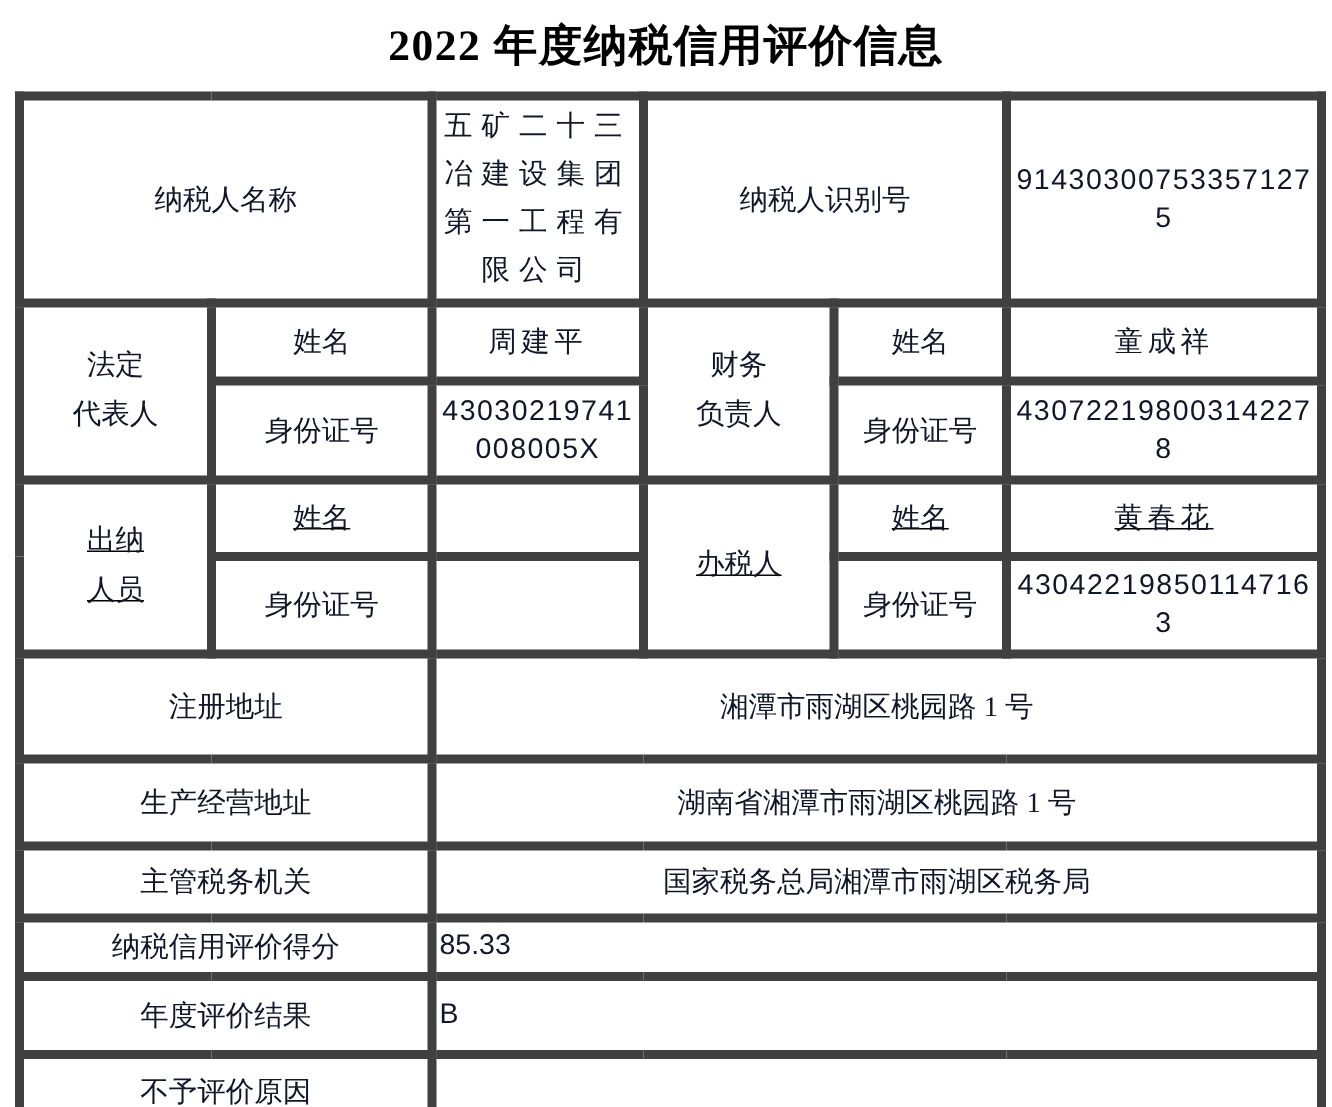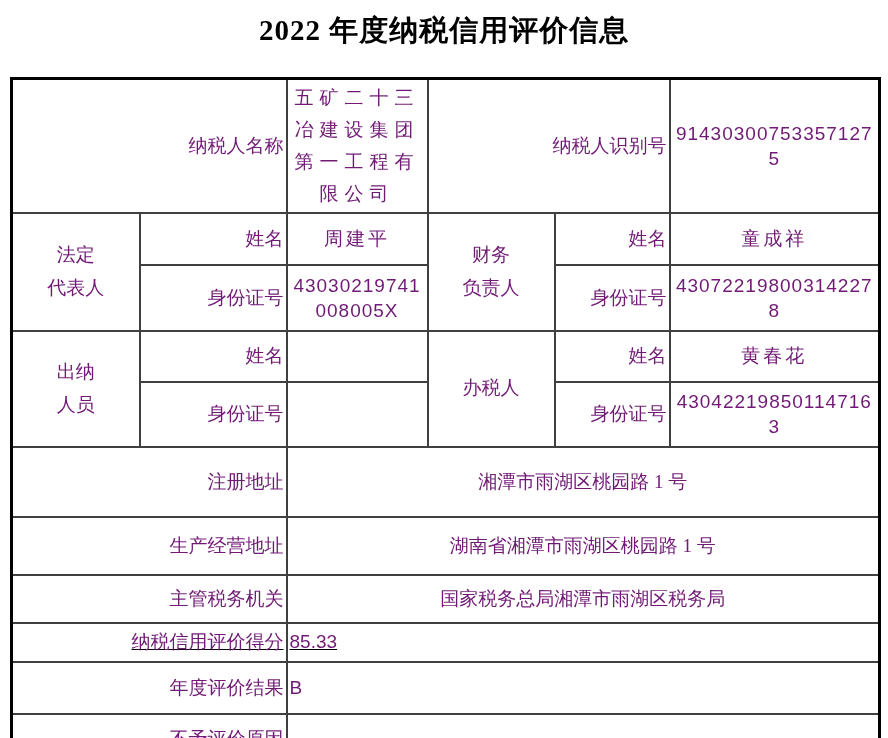--- a/index.html
+++ b/index.html
@@ -9,39 +9,39 @@
     color:#000;
     font-family:"Liberation Serif", serif;
     overflow:hidden;
   }
   .doc-title{
     text-align:center;
     font-family:"Liberation Serif", serif;
     font-weight:700;
     font-size:29px;
     letter-spacing:1px;
-    margin:11px 0 26px 0;
+    margin:11px 0 10px 0;
     color:#000;
   }
   table.tax-table{
     border-collapse:collapse;
     table-layout:fixed;
     width:868px;
     margin-left:10px;
     border:3px solid #000;
   }
   table.tax-table td{
-    border:2px solid #404040;
+    border:6px solid #404040;
     vertical-align:middle;
     font-size:19px;
-    color:#701a75;
+    color:#0f172a;
     overflow:hidden;
     padding:2px;
   }
-  td.lbl{ text-align:right; padding:2px 2px 2px 11px;margin-top:28px; }
+  td.lbl{ text-align:center; padding:2px 2px 2px 11px;margin-top:28px; }
   td.plbl{ text-align:center; white-space:pre-line; line-height:1.7; }
   td.val{ text-align:center; }
   td.company{ letter-spacing:6px; line-height:1.68; padding:2px 4px; }
   td.cname{ letter-spacing:3px; }
   td.num{
     font-family:"Liberation Sans", sans-serif;
     font-size:20px;
     letter-spacing:1px;
     word-break:break-all;
     line-height:1.32;
@@ -49,26 +49,26 @@
     margin-left:40px;
   }
   td.ansnum{
     font-family:"Liberation Sans", sans-serif;
     font-size:20px;
     text-align:left;
   }
   tr.h-r1{height:129px;}
   tr.h-name1{height:52px;}
   tr.h-id1{height:66px;}
-  tr.h-name2{height:51px;}
+  tr.h-name2{height:51px;text-decoration:underline;}
   tr.h-id2{height:65px;}
   tr.h-s1{height:70px;}
   tr.h-s2{height:58px;}
   tr.h-s3{height:48px;}
-  tr.h-s4{height:39px;text-decoration:underline;}
+  tr.h-s4{height:39px;}
   tr.h-s5{height:52px;}
   tr.h-s6{height:51px;}
 </style>
 </head>
 <body>
 
 <div class="doc-title">2022 年度纳税信用评价信息</div>
 
 <table class="tax-table">
   <colgroup>

